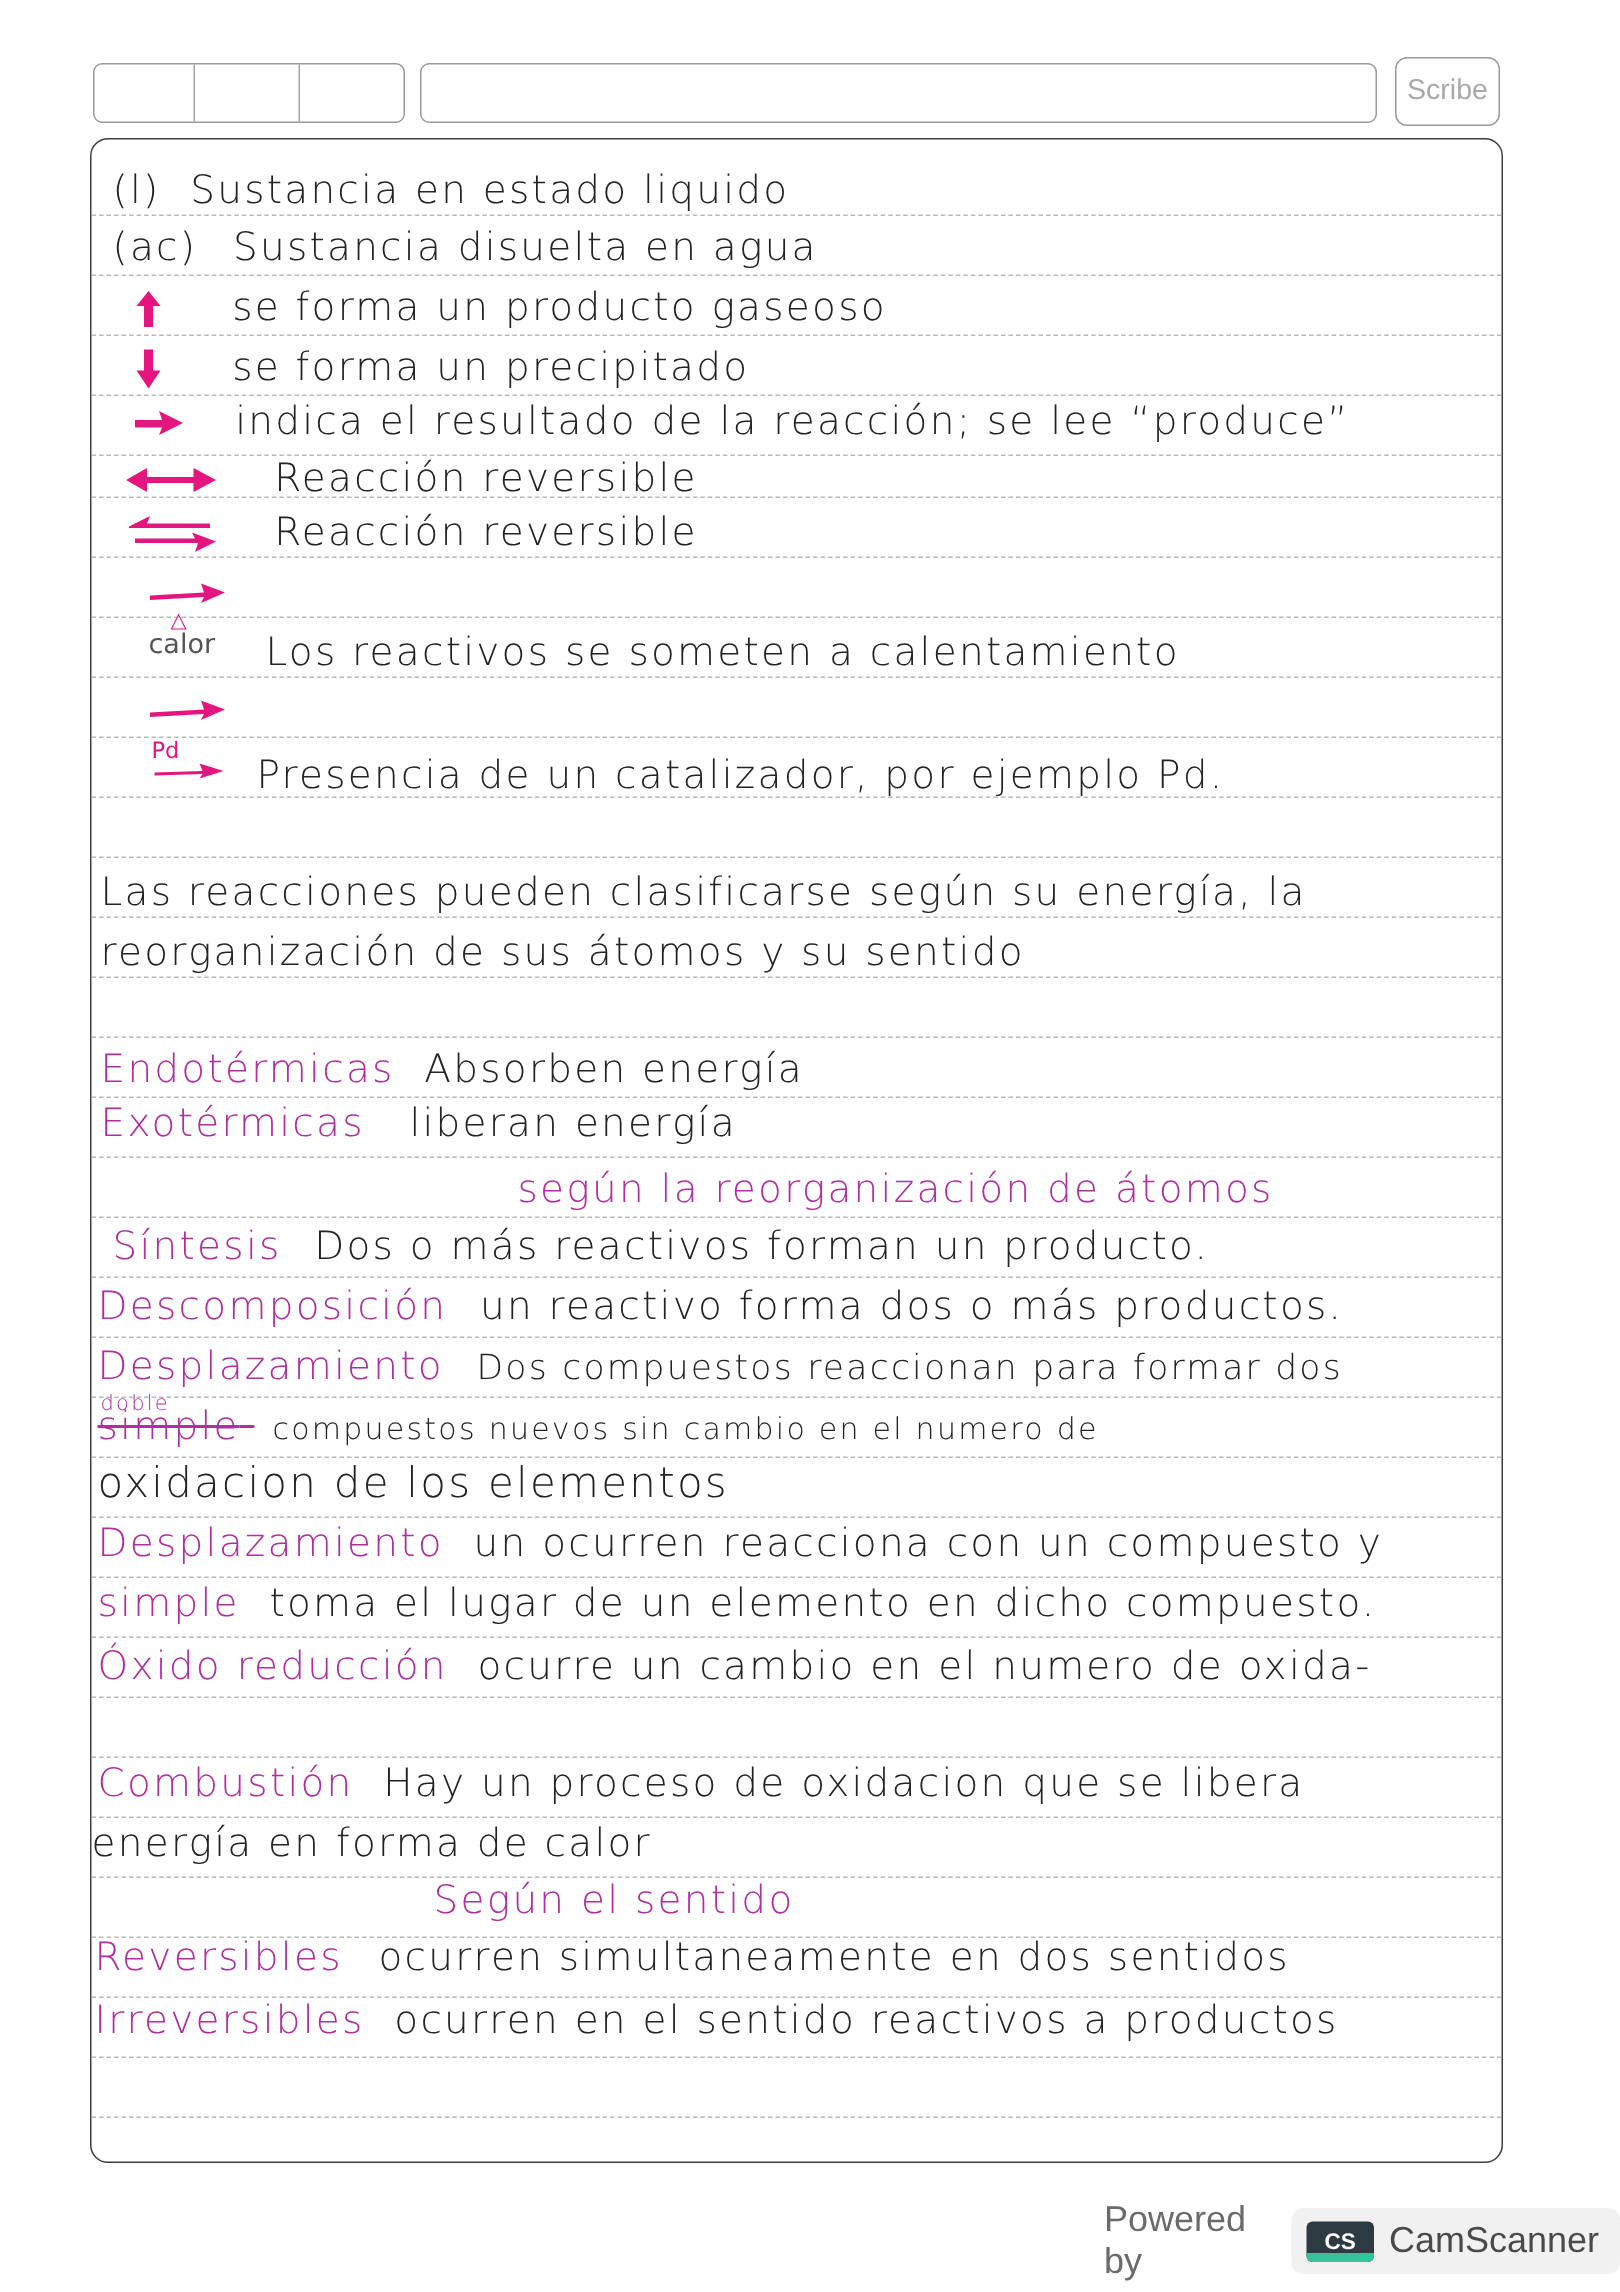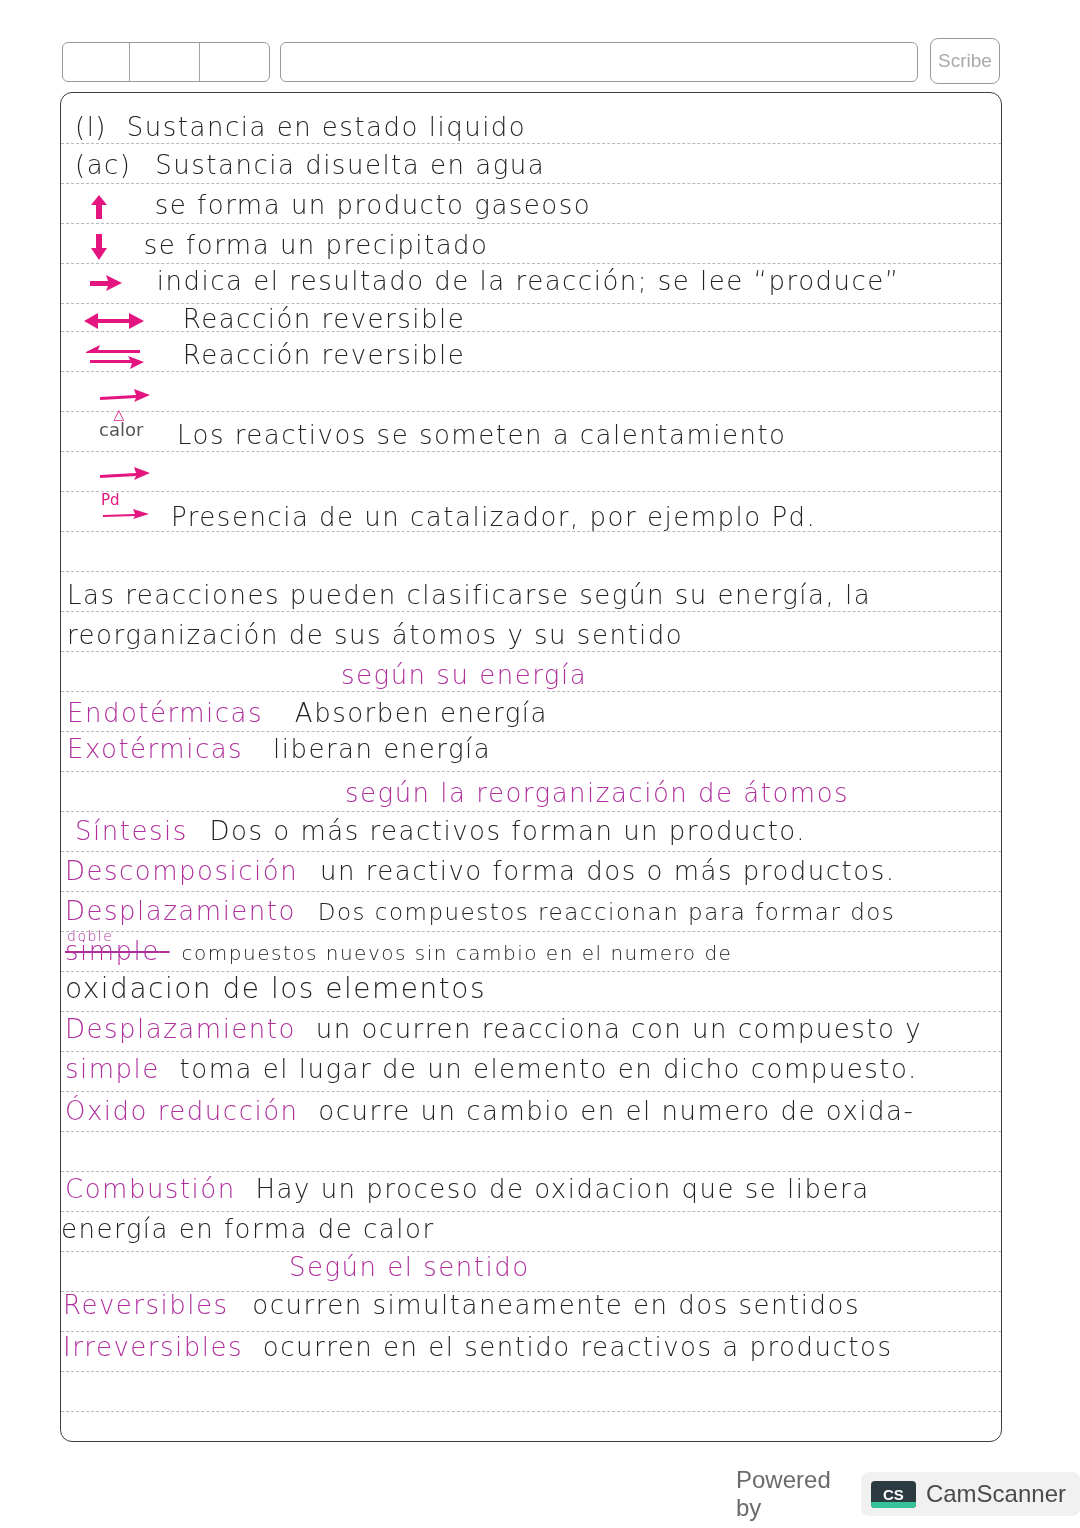--- a/index.html
+++ b/index.html
@@ -114,21 +114,21 @@
         </svg>
     </span>
     <span style="margin-left:16px">se forma un producto gaseoso</span>
   </div>
   <div class="line" style="top:136px; left:8px">
     <span class="sym" style="width:60px">
       <svg width="20" height="28" viewBox="0 0 20 28">
           <path d="M7 1 L13 1 L13 15 L18 15 L10 27 L2 15 L7 15 Z" fill="#e4157f"></path>
         </svg>
     </span>
-    <span style="margin-left:5px">se forma un precipitado</span>
+    <span style="margin-left:16px">se forma un precipitado</span>
   </div>
   <div class="line" style="top:172px; left:8px">
     <span class="sym" style="width:74px">
       <svg width="36" height="20" viewBox="0 0 36 20">
           <path d="M2 8 L20 8 L18 2 L34 10 L18 18 L20 13 L2 13 Z" fill="#e4157f"></path>
         </svg>
     </span>
     <span style="margin-left:4px">indica el resultado de la reacción; se lee “produce”</span>
   </div>
   <div class="line" style="top:210px; left:8px">
@@ -169,24 +169,23 @@
     <span class="pd">Pd</span>
     <svg width="50" height="14" viewBox="0 0 50 14" style="display:block">
         <path d="M2 8 L34 7 L32 2 L48 7 L32 12 L34 9 L2 10 Z" fill="#e4157f"></path>
       </svg>
   </div>
   <div class="line" style="top:408px; left:110px">Presencia de un catalizador, por ejemplo Pd.</div>
 
   <div class="line" style="top:486px; left:6px">Las reacciones pueden clasificarse según su energía, la</div>
   <div class="line" style="top:526px; left:6px">reorganización de sus átomos y su sentido</div>
 
-  <div class="line sub" style="top:566px; left:280px">según su energía</div>
   <div class="line" style="top:604px; left:6px">
     <span class="key">Endotérmicas</span>
-    <span style="margin-left:22px">Absorben energía</span>
+    <span style="margin-left:10px">Absorben energía</span>
   </div>
   <div class="line" style="top:640px; left:6px">
     <span class="key">Exotérmicas</span>
     <span style="margin-left:20px">liberan energía</span>
   </div>
 
   <div class="line sub" style="top:684px; left:284px">según la reorganización de átomos</div>
   <div class="line" style="top:722px; left:14px">
     <span class="key">Síntesis</span>
     <span style="margin-left:12px">Dos o más reactivos forman un producto.</span>

